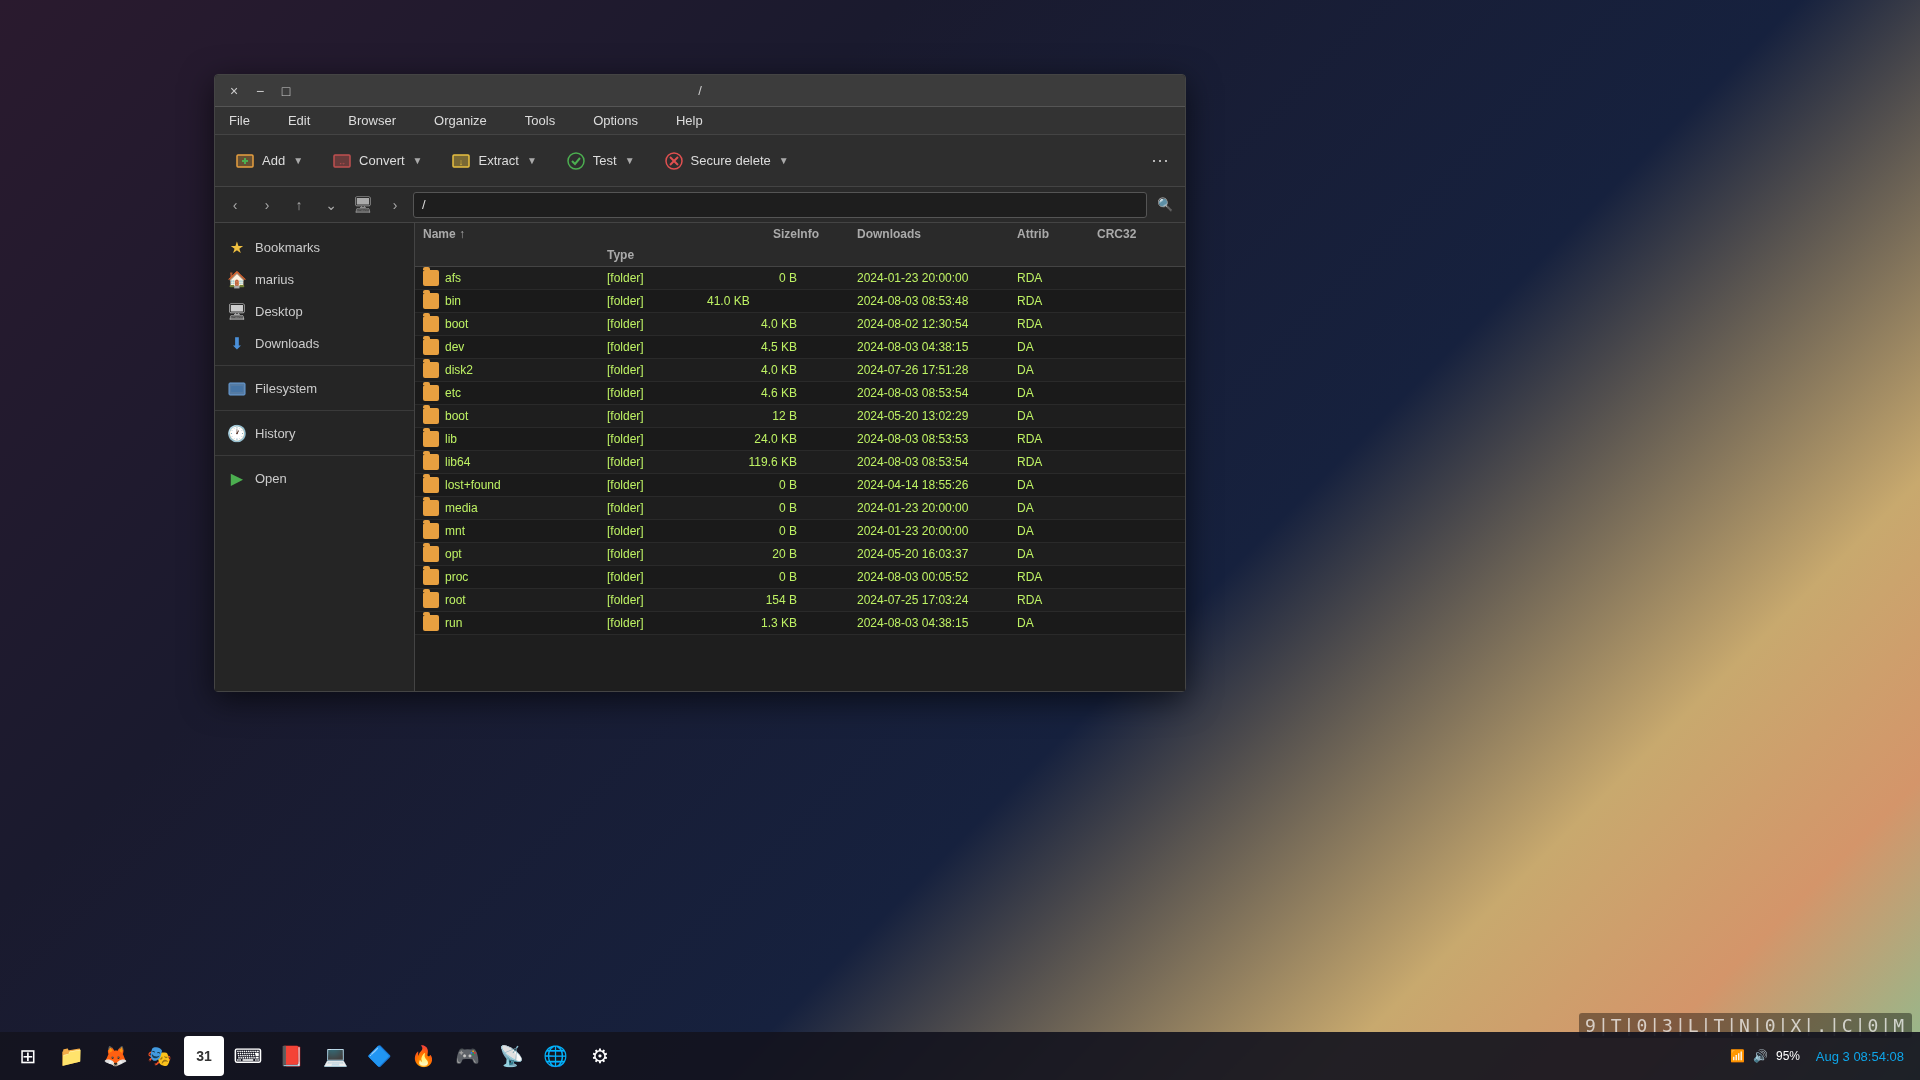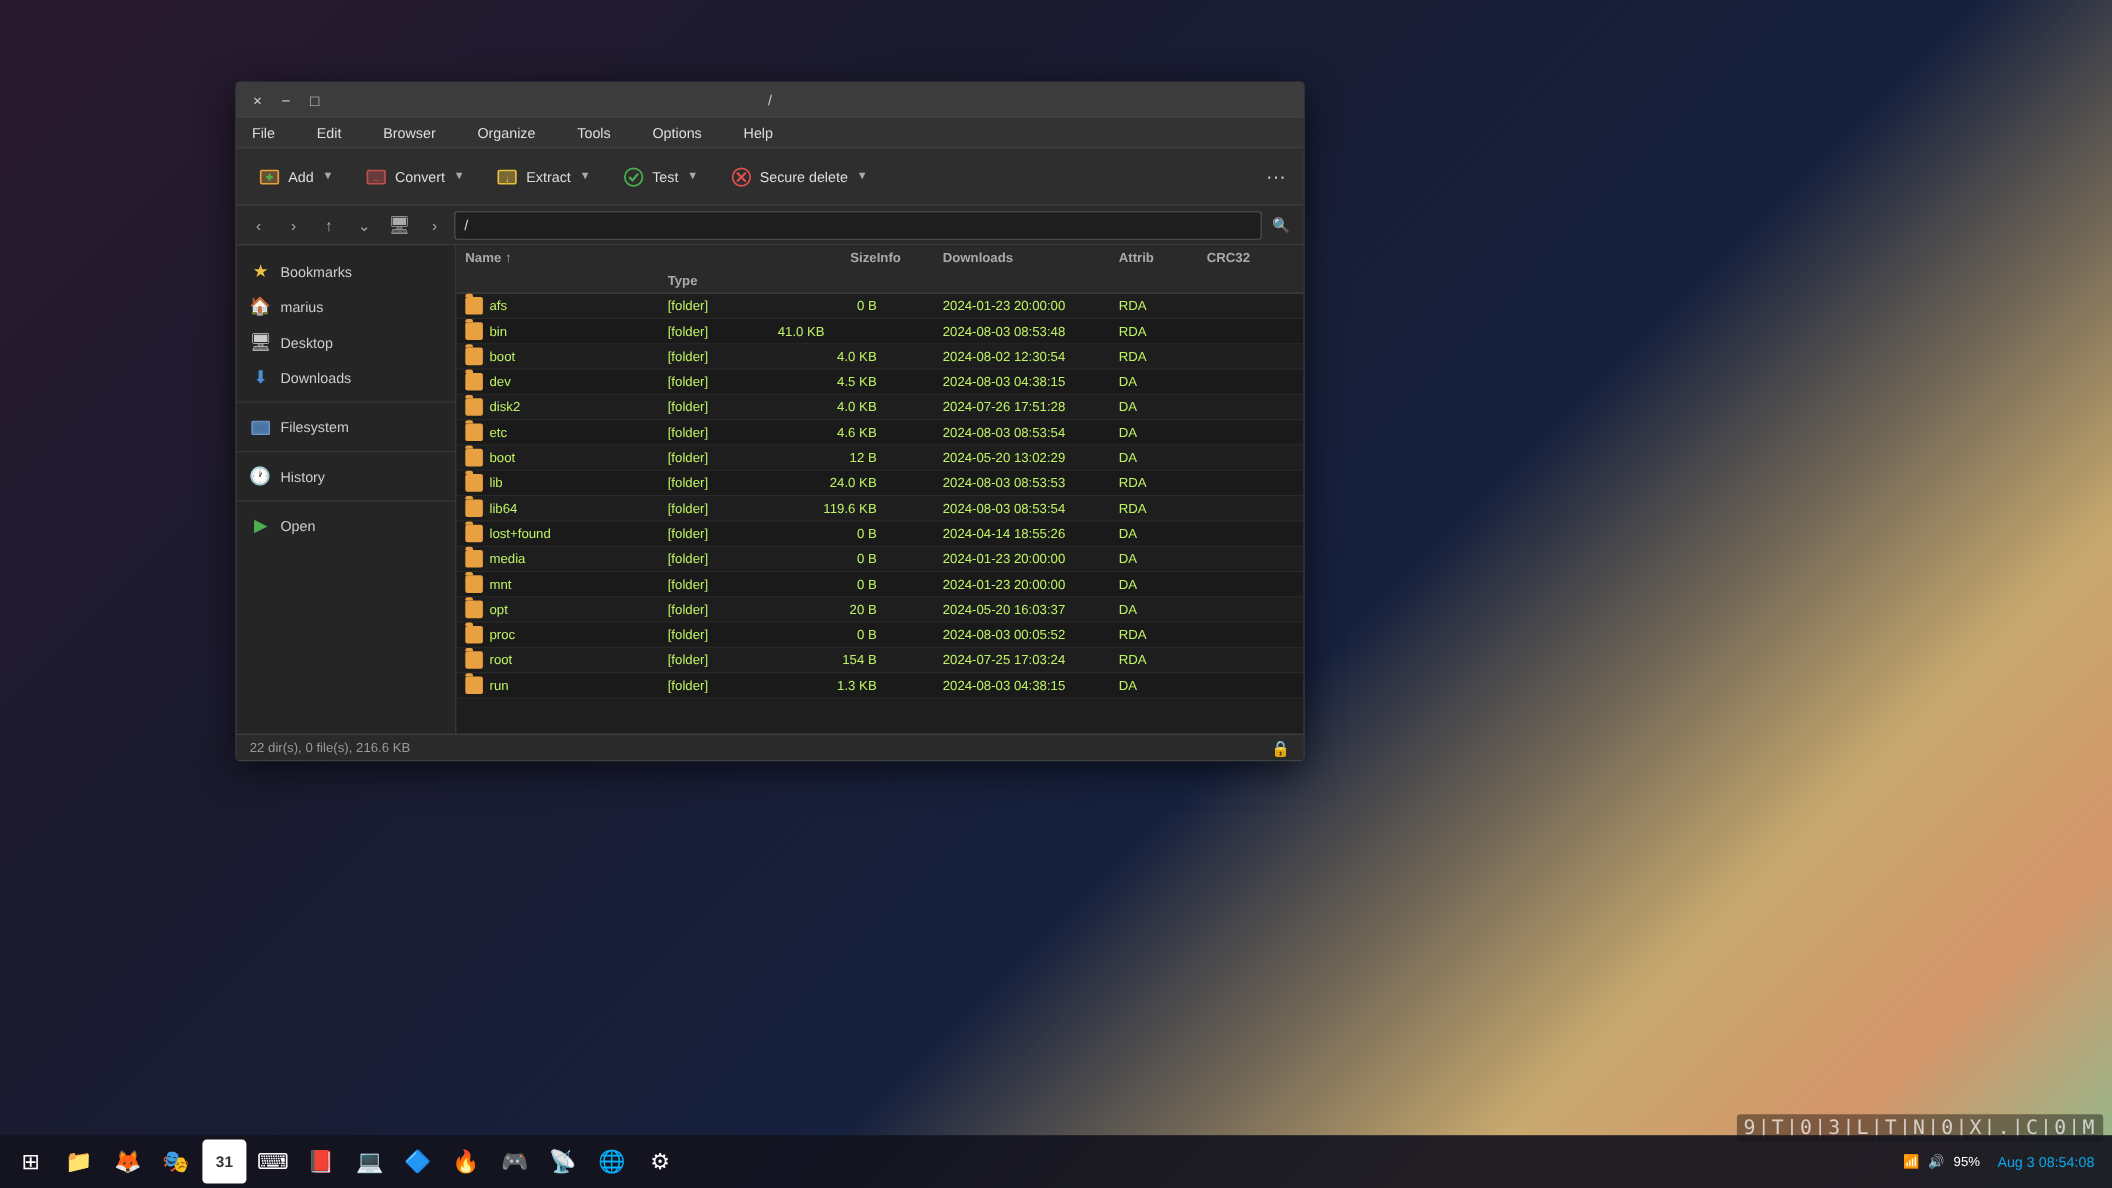--- a/index.html
+++ b/index.html
@@ -669,24 +669,20 @@
     <span style="text-align:right;">1.3 KB</span>
     <span></span>
     <span>2024-08-03 04:38:15</span>
     <span>DA</span>
     <span></span>
   </div>
         </div>
     </div>
   </div>
 
-  <div class="statusbar">
-    <span>22 dir(s), 0 file(s), 216.6 KB</span>
-    <span style="font-size:14px;">🔒</span>
-  </div>
 </div>
 
 <div class="taskbar">
   <div class="taskbar-icon">⊞</div>
   <div class="taskbar-icon">📁</div>
   <div class="taskbar-icon">🦊</div>
   <div class="taskbar-icon">🎭</div>
   <div class="taskbar-icon" style="font-size:14px; font-weight:bold; background:white; color:#333; border-radius:4px;">31</div>
   <div class="taskbar-icon">⌨</div>
   <div class="taskbar-icon">📕</div>

